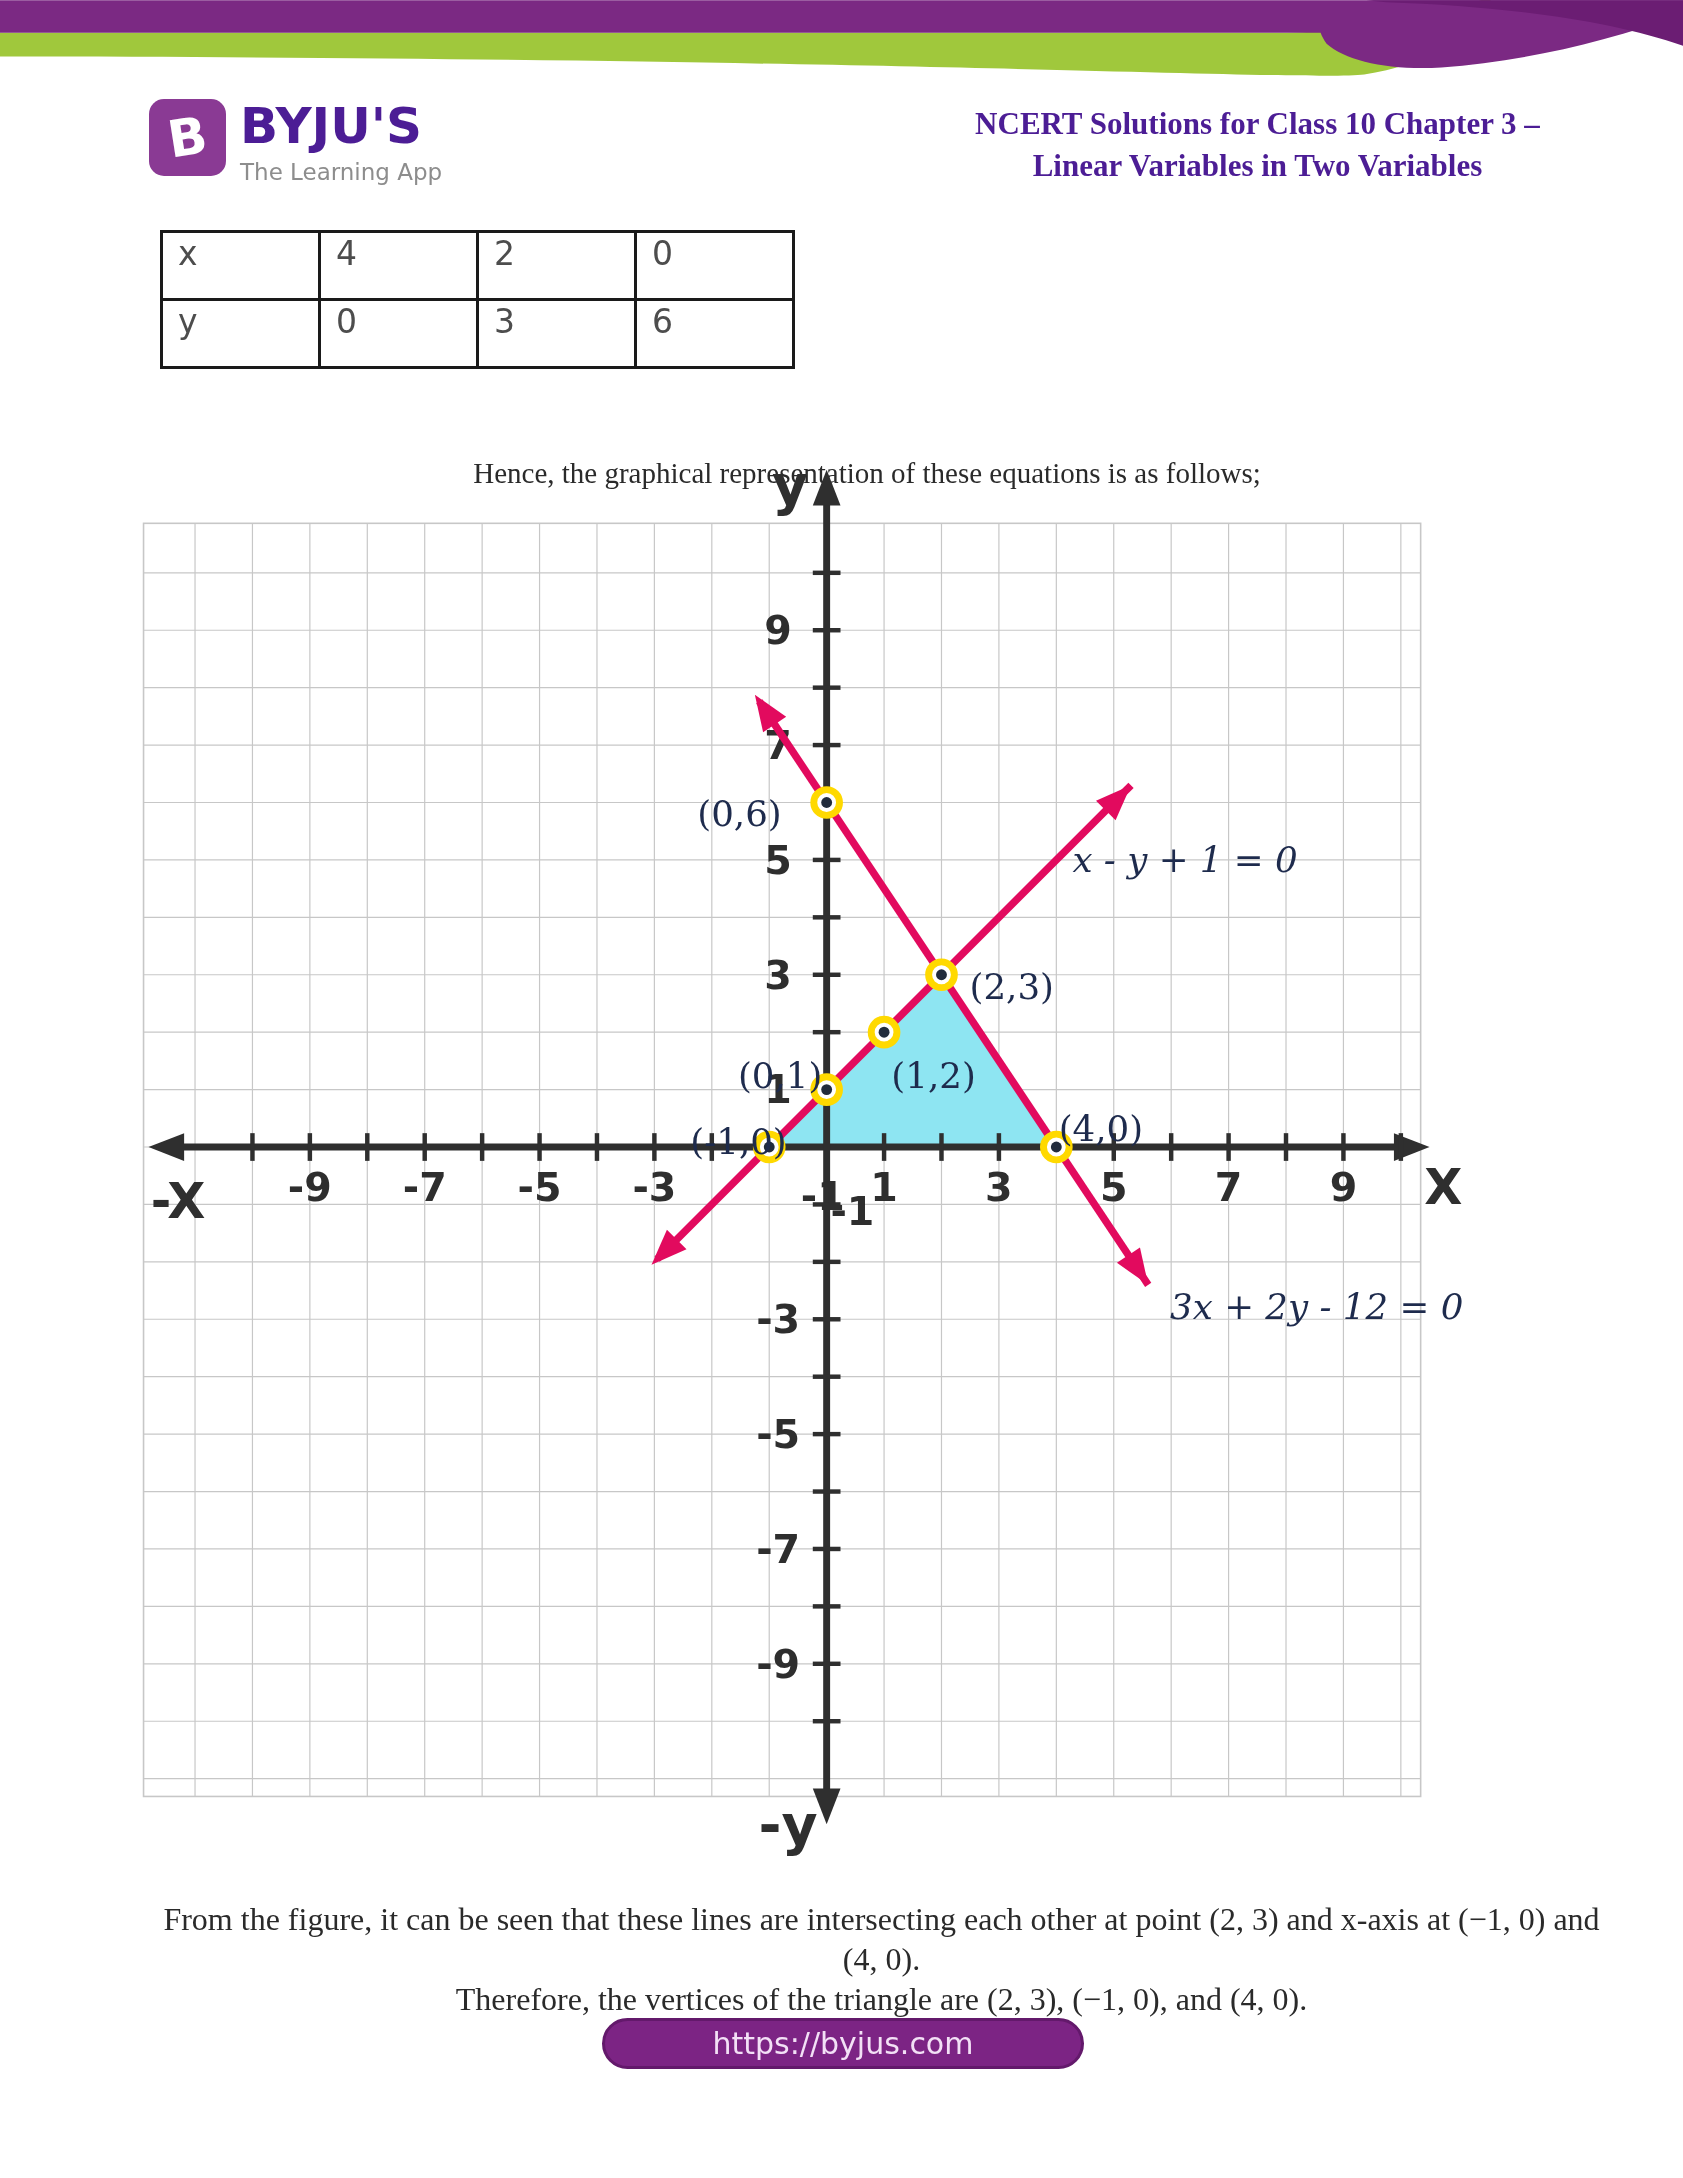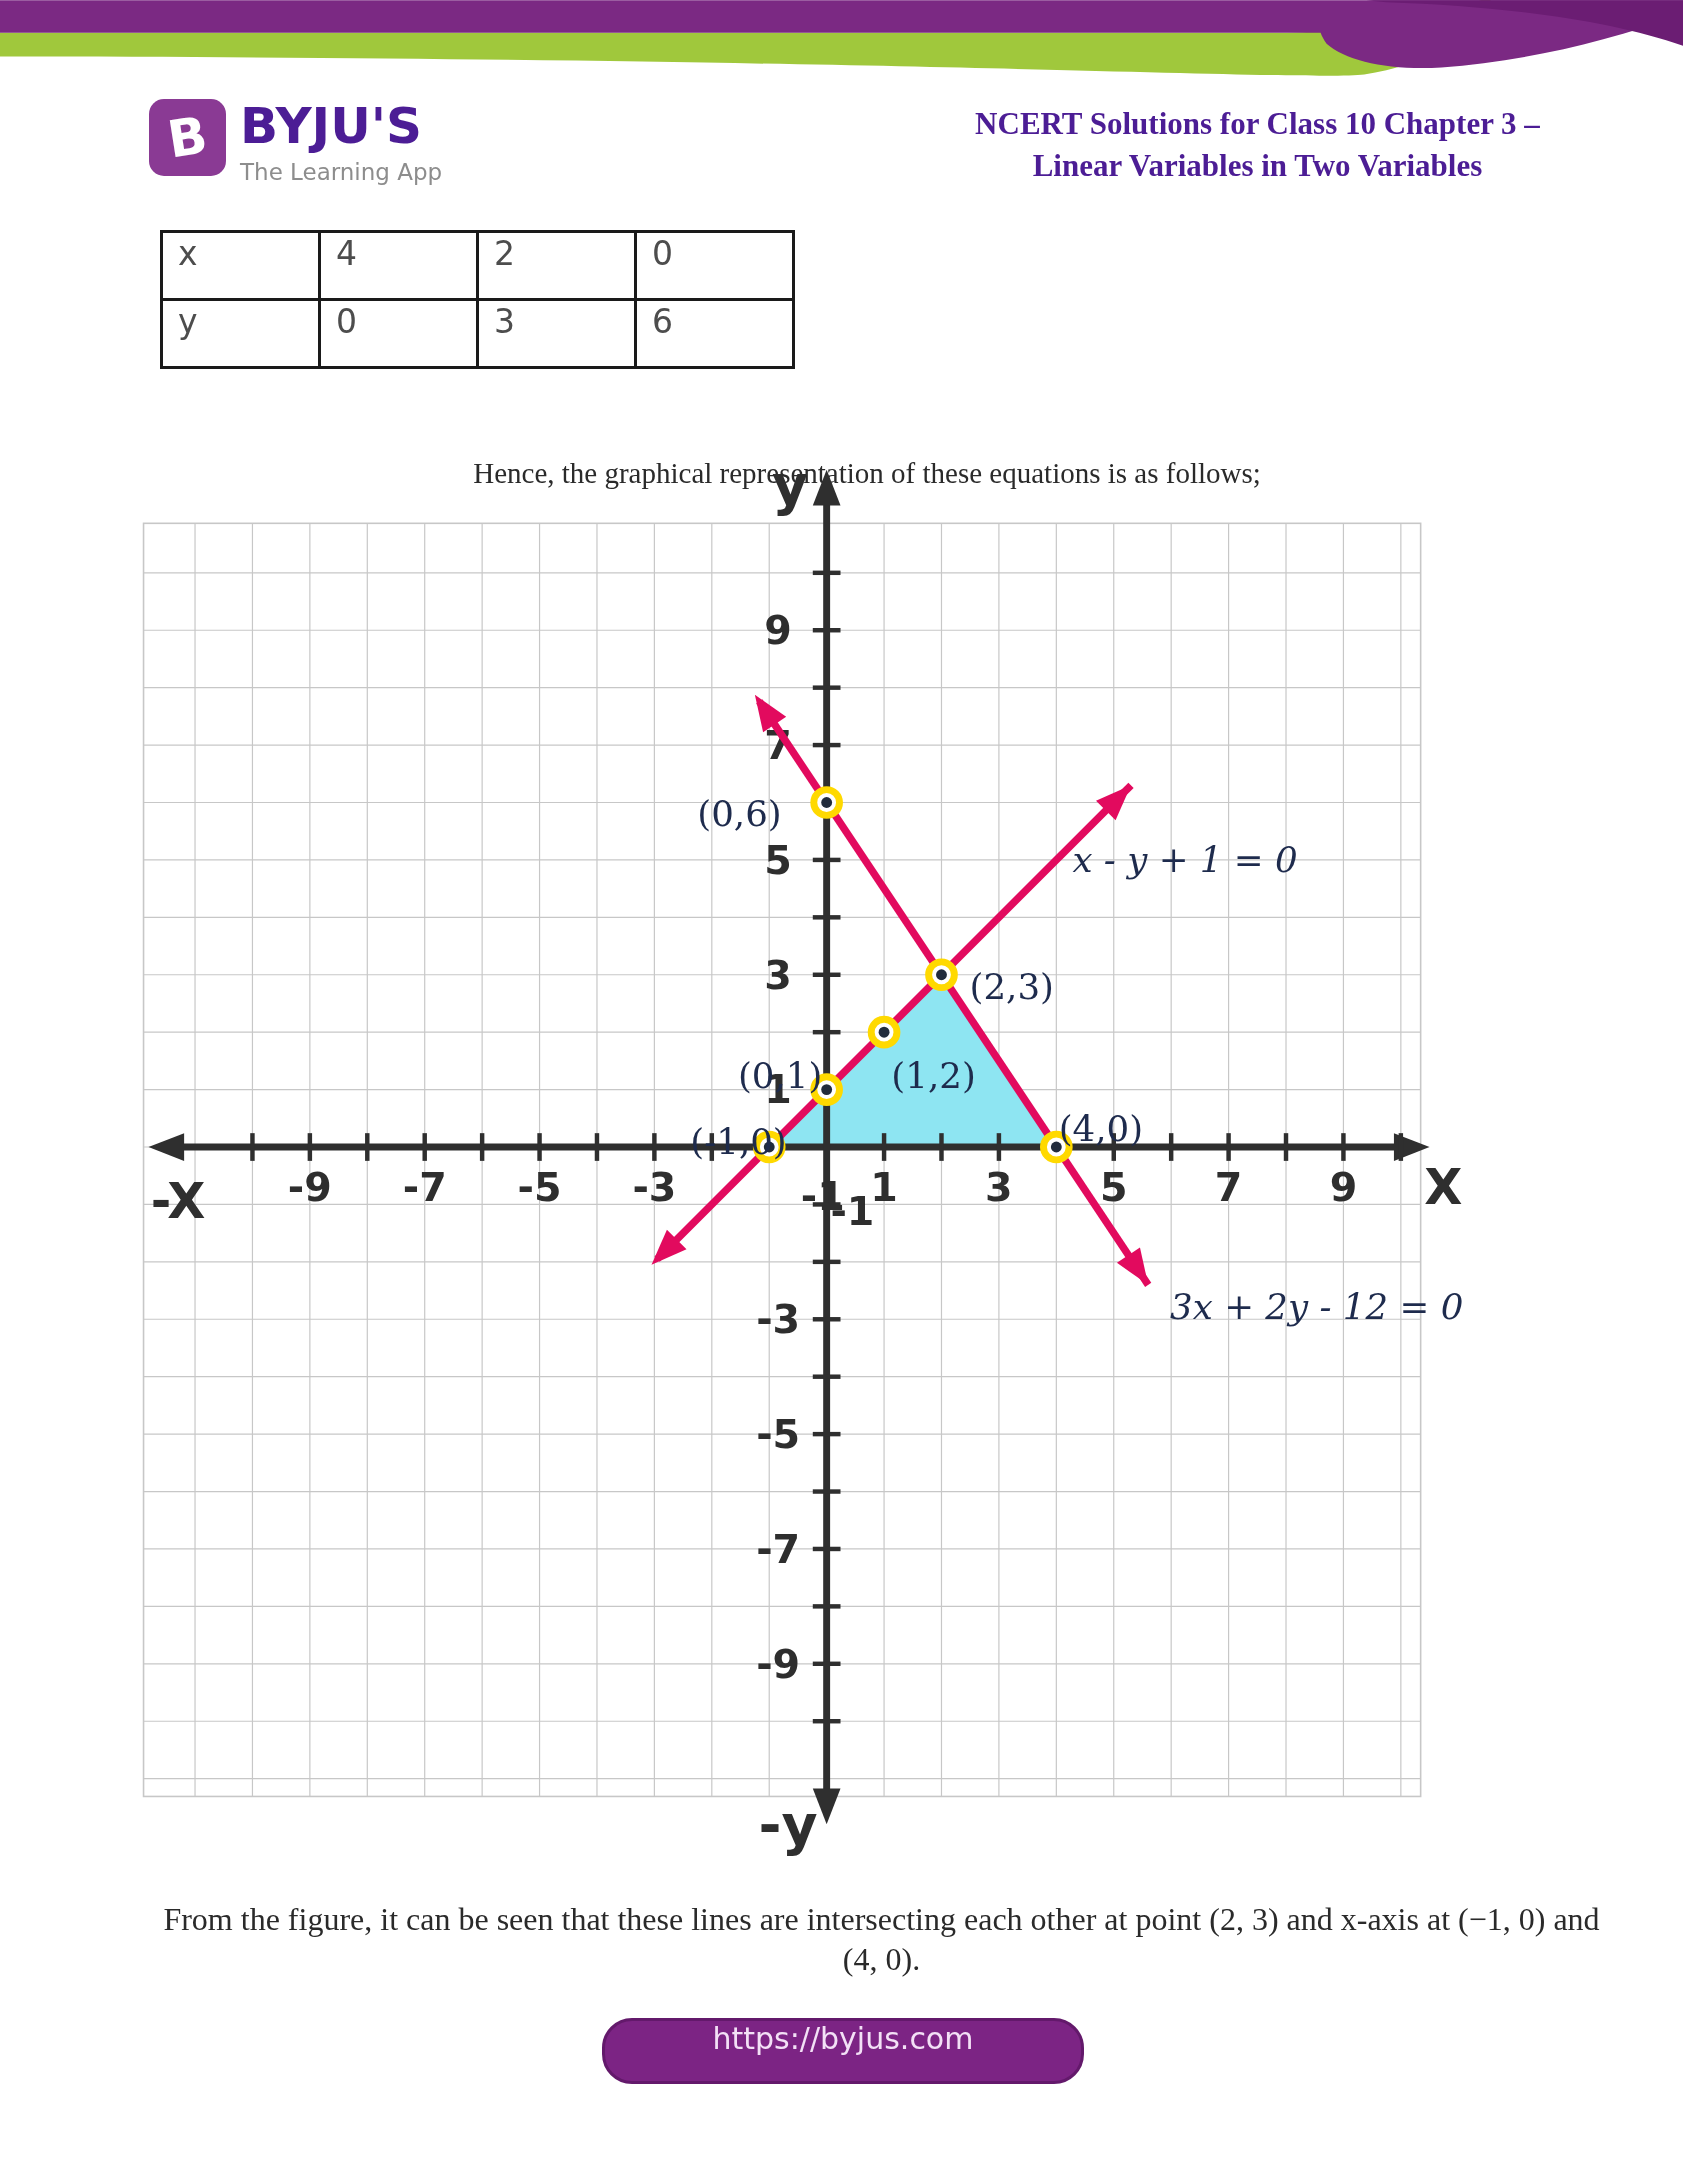--- a/index.html
+++ b/index.html
@@ -44,23 +44,23 @@
   .body-text{
     position:absolute;left:149px;color:#2a2a2a;
     font-family:"Liberation Serif",serif;font-size:29px;line-height:40px;text-align:center;
   }
   #intro-text{top:424px;width:1436px;}
   #conclusion-text{top:1867px;width:1465px;font-size:32px;}
   
   #graph-svg{position:absolute;left:0;top:436px;}
   
   #footer-pill{
-    position:absolute;left:602px;top:2018px;width:482px;height:66px;
+    position:absolute;left:602px;top:2018px;width:482px;height:51px;
     background:#7c2484;border:3px solid #63196b;border-radius:30px;
-    box-sizing:border-box;display:flex;align-items:flex-start;justify-content:center;
+    box-sizing:border-box;display:flex;align-items:center;justify-content:center;
   }
   #footer-url{
     font-family:"DejaVu Sans",sans-serif;font-size:30px;color:#f3e0f6;
   }
 </style>
 </head>
 <body>
 
 <div id="page">
 
@@ -244,20 +244,21 @@
       <circle cx="951" cy="984" r="13" fill="#ffffff" stroke="#ffd900" stroke-width="7"></circle>
       <circle cx="951" cy="984" r="5.5" fill="#222c3c"></circle>
       <text x="1022" y="1008" fill="#1e2b4d" font-size="36" text-anchor="middle" font-family="&quot;DejaVu Serif&quot;, serif">(2,3)</text>
       <circle cx="1067" cy="1158" r="13" fill="#ffffff" stroke="#ffd900" stroke-width="7"></circle>
       <circle cx="1067" cy="1158" r="5.5" fill="#222c3c"></circle>
       <text x="1112" y="1152" fill="#1e2b4d" font-size="36" text-anchor="middle" font-family="&quot;DejaVu Serif&quot;, serif">(4,0)</text>
     </svg>
 
   <p class="body-text" id="conclusion-text">
     <span>From the figure, it can be seen that these lines are intersecting each other at point (2, 3) and x-axis at (−1, 0) and (4, 0).</span><br>
+    <span>Therefore, the vertices of the triangle are (2, 3), (−1, 0), and (4, 0).</span>
   </p>
 
   <div id="footer-pill">
     <span id="footer-url">https://byjus.com</span>
   </div>
 
 </div>
 
 
 </body></html>

